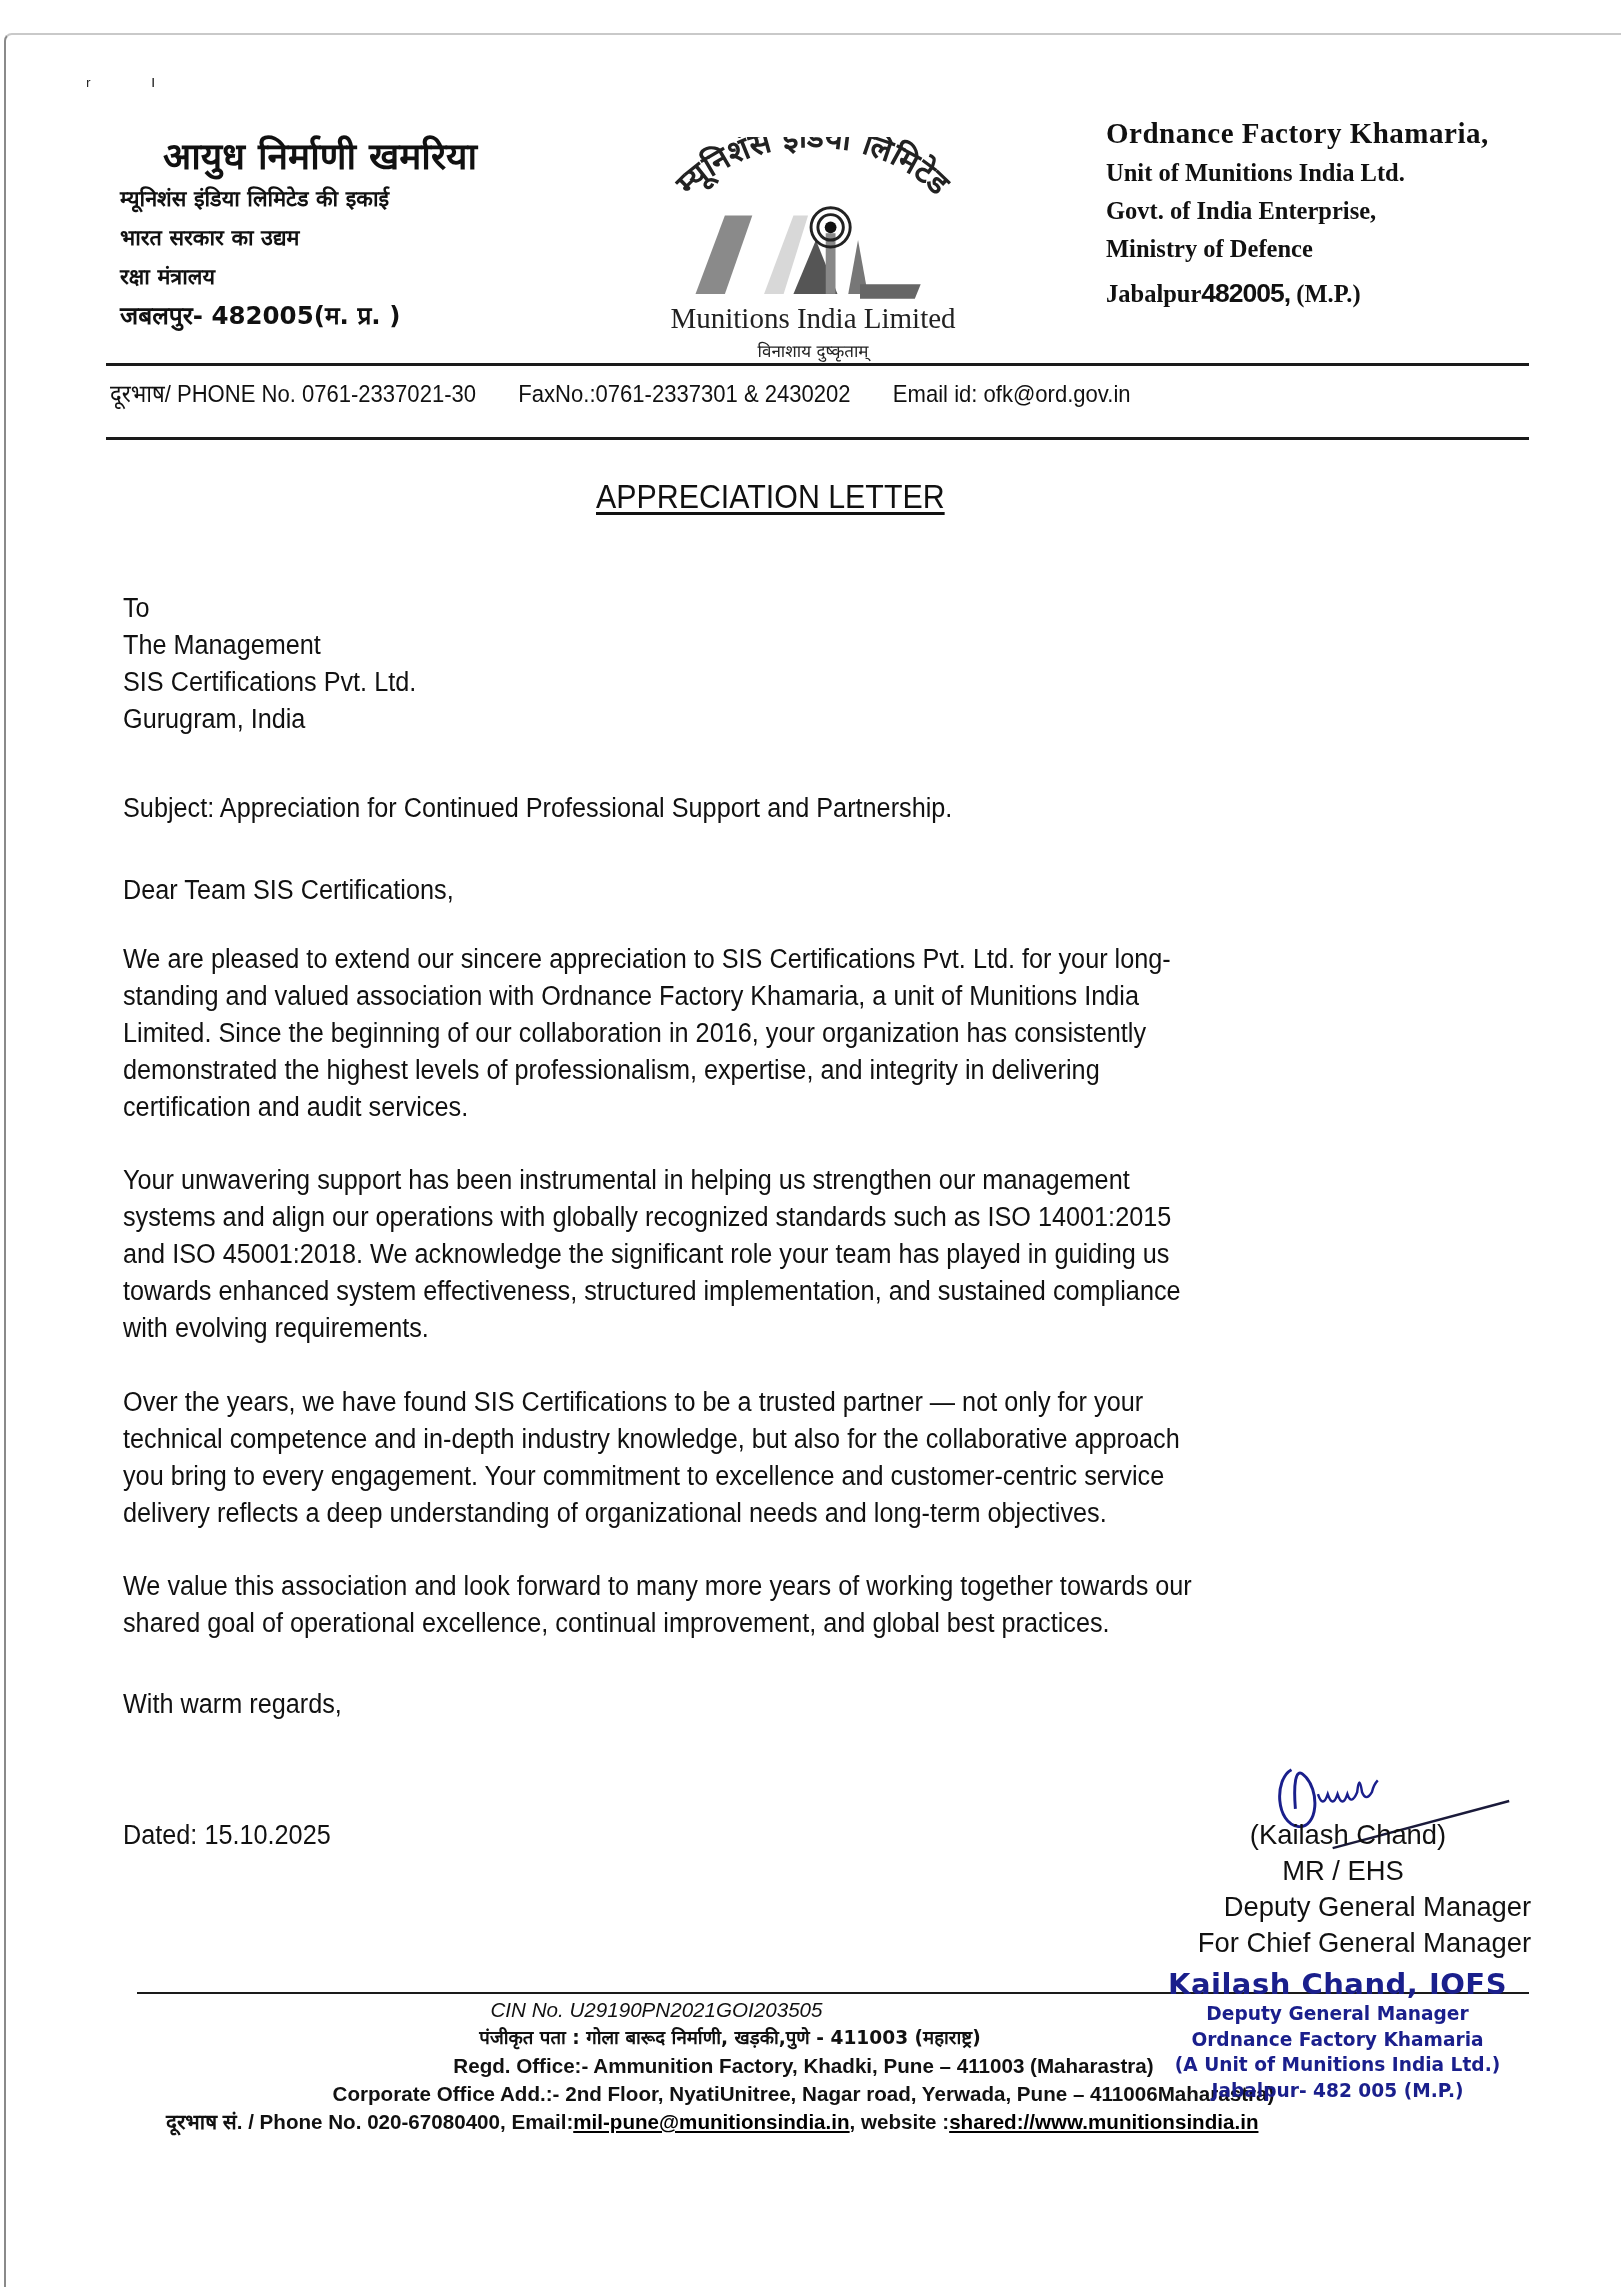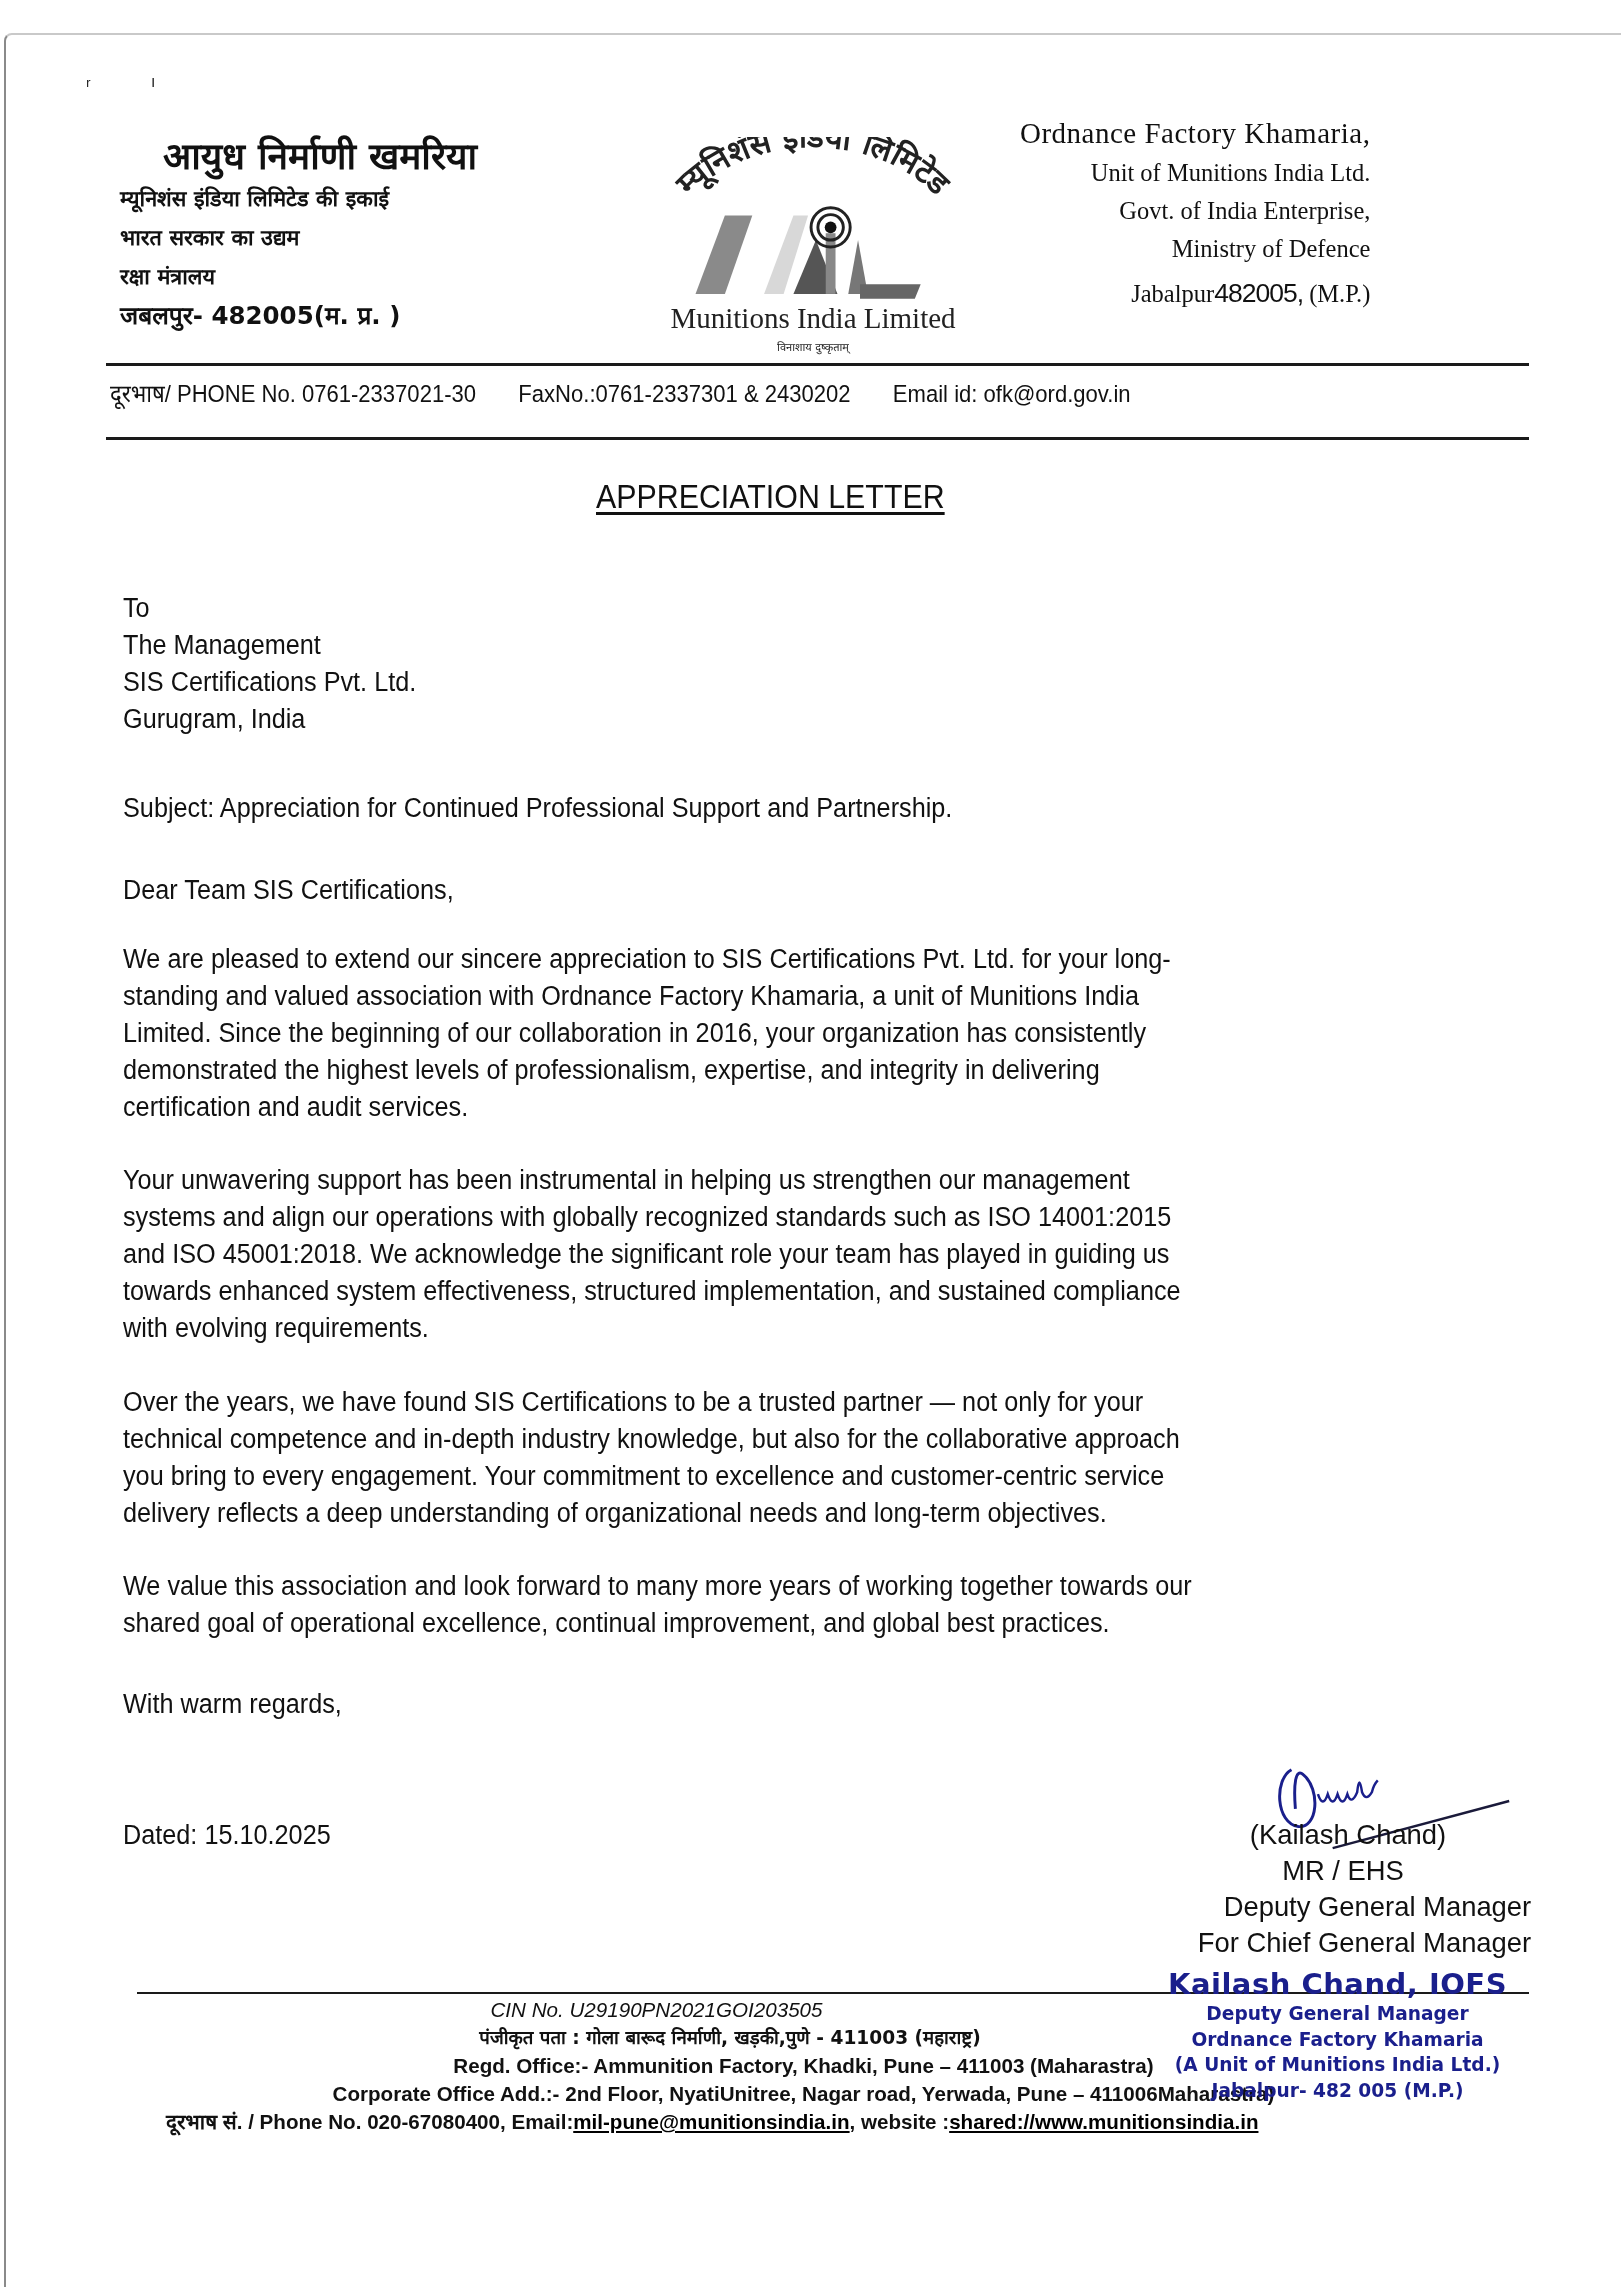--- a/index.html
+++ b/index.html
@@ -15,24 +15,24 @@
 
     
     .hdr-left { position: absolute; left: 120px; top: 135px; }
     .hdr-left .h-title { font-family: "DejaVu Sans", sans-serif; font-size: 37px; font-weight: bold; line-height: 1.2; margin-left: 43px; }
     .hdr-left .h-line { font-family: "DejaVu Sans", sans-serif; font-size: 21.6px; font-weight: bold; line-height: 39px; }
     .hdr-left .h-line.pin { font-size: 24.5px; }
 
     
     .logo { position: absolute; left: 627px; top: 137px; width: 372px; height: 216px; }
     .logo .logo-name { position: absolute; left: 0; width: 372px; top: 165px; text-align: center; font-family: "Liberation Serif", serif; font-size: 29px; color: #222; }
-    .logo .logo-motto { position: absolute; left: 0; width: 372px; top: 202px; text-align: center; font-family: "DejaVu Sans", sans-serif; font-size: 11px; color: #222; }
-
-    
-    .hdr-right { position: absolute; left: 1020px; top: 113px; font-family: "Liberation Serif", serif; font-weight: normal; text-align: right; }
+    .logo .logo-motto { position: absolute; left: 0; width: 372px; top: 202px; text-align: center; font-family: "DejaVu Sans", sans-serif; font-size: 17px; color: #222; }
+
+    
+    .hdr-right { position: absolute; left: 1106px; top: 113px; font-family: "Liberation Serif", serif; font-weight: bold; }
     .hdr-right .r1 { font-size: 29px; line-height: 41px; letter-spacing: 0.5px; }
     .hdr-right .r { font-size: 24.5px; line-height: 38px; }
     .hdr-right .r.last { margin-top: 5.9px; }
     .hdr-right .pin-num { font-family: "Liberation Sans", sans-serif; font-size: 26.5px; letter-spacing: -1px; }
 
     .rule { position: absolute; left: 106px; width: 1423px; height: 2.9px; background: #1a1a1a; }
 
     .contact-row { position: absolute; left: 110px; top: 376px; font-size: 24.5px; white-space: pre; transform: scaleX(0.9); transform-origin: left; }
     .contact-row span { margin-right: 47px; }
 

